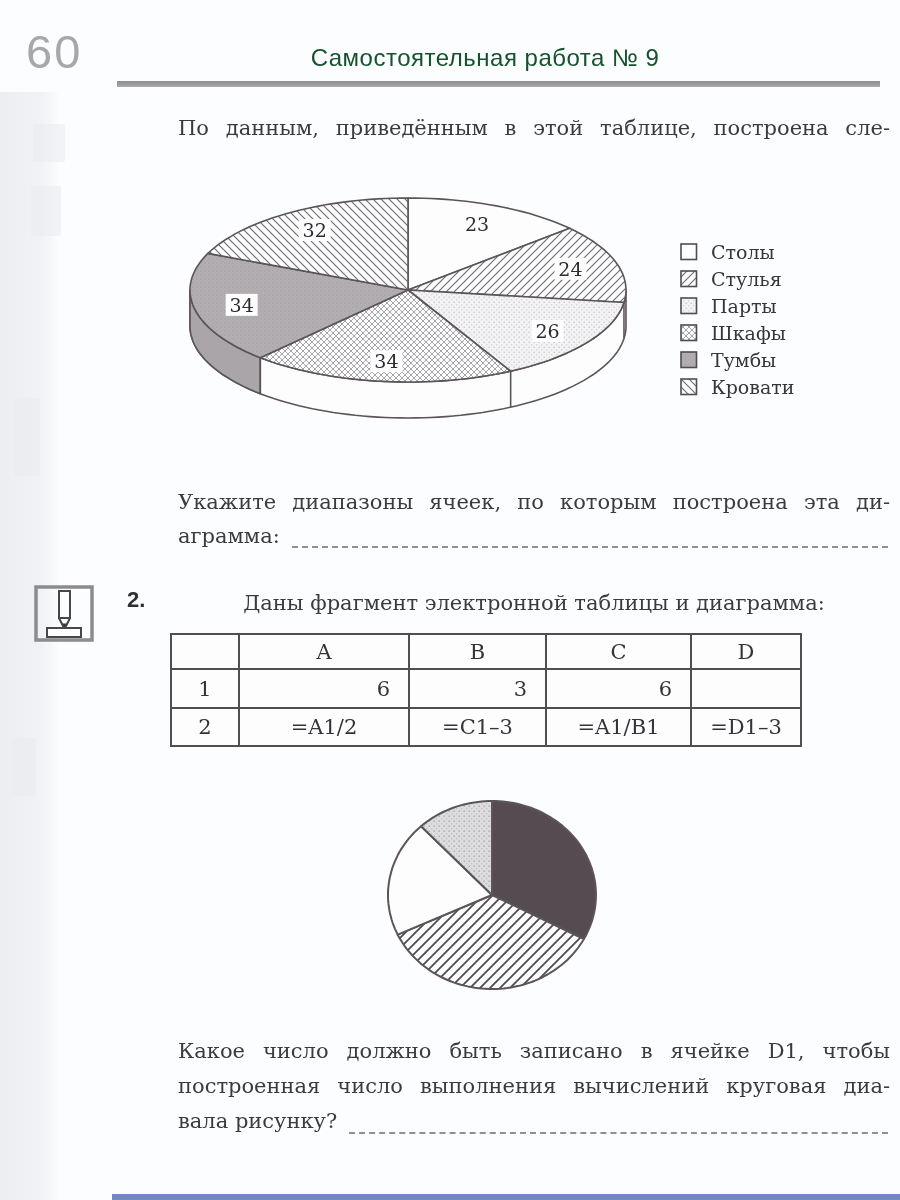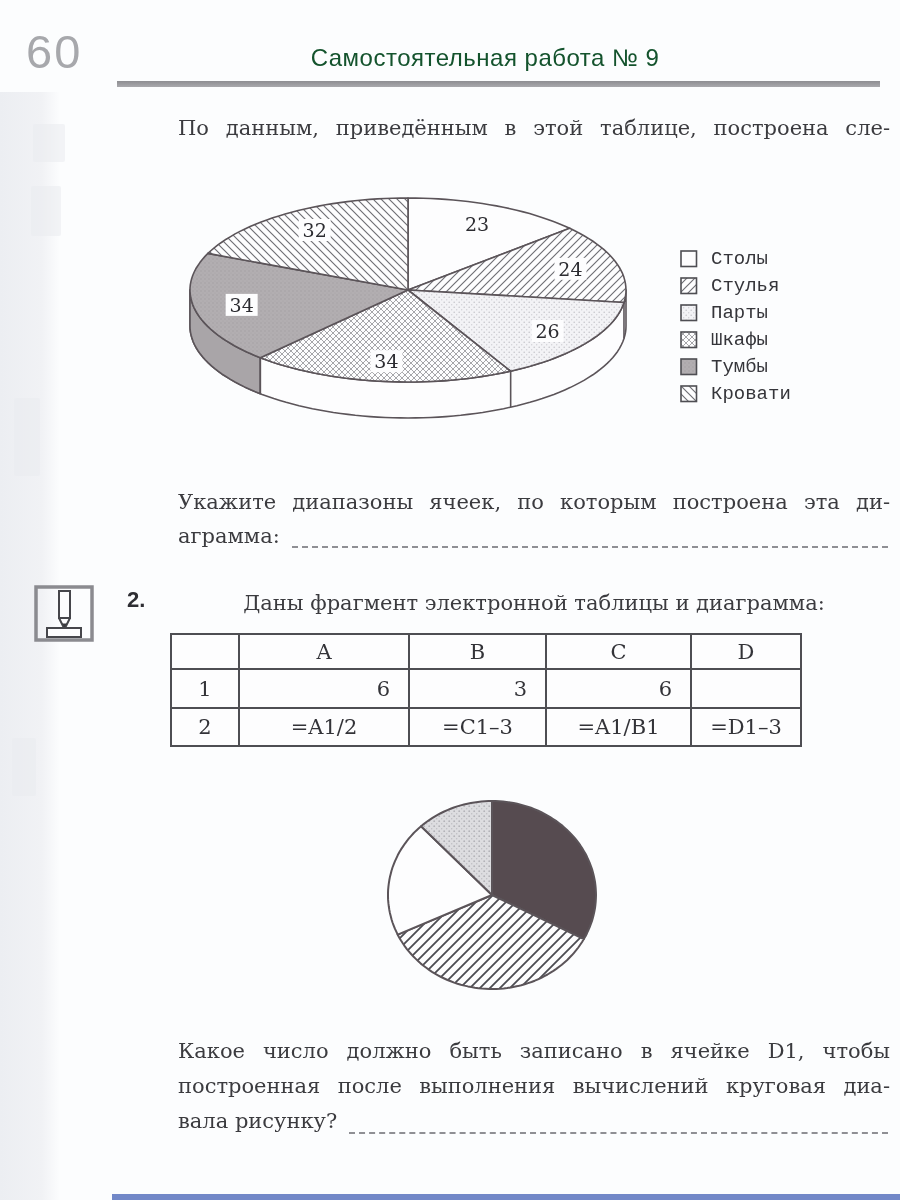--- a/index.html
+++ b/index.html
@@ -21,21 +21,21 @@
   .para{position:absolute;left:170px;width:712px;font-size:21px;line-height:34px;color:#3b3b3f;margin-left:8px;}
   .para.q2{line-height:35px;}
   .jline{text-align:justify;text-align-last:justify;}
   .lastline{display:flex;align-items:flex-end;}
   .answer-blank{flex:1;margin:0 2px 5px 12px;border-bottom:2px dashed #8f8f94;height:14px;}
   .task-no{position:absolute;left:127px;top:587px;font-family:"Liberation Sans",sans-serif;
         font-weight:bold;font-size:22px;color:#2e2e33;}
   
   .task-icon{position:absolute;left:33px;top:584px;}
   
-  .legend{position:absolute;left:680px;top:245px;font-family:Liberation Mono, monospace;}
+  .legend{position:absolute;left:680px;top:238px;}
   .legend-item{display:flex;align-items:center;height:27px;gap:13px;}
   .legend-item span{font-size:19px;color:#35353a;}
   
   .sheet{position:absolute;left:170px;top:633px;border-collapse:collapse;table-layout:fixed;
         background:#fdfdfe;}
   .sheet td,.sheet th{border:2px solid #4e4e53;font-size:21px;font-weight:normal;
         color:#333338;padding:0 6px;overflow:hidden;}
   .sheet tr.hdr td{height:33px;text-align:center;}
   .sheet tr.r1 td{height:37px;}
   .sheet tr.r2 td{height:36px;text-align:center;}
@@ -220,21 +220,21 @@
 
   <svg id="pie2" class="chart" style="left:378px;top:790px;" width="228" height="212" viewBox="0 0 228 212">
       <path d="M114.0,105.0L114.0,11.0L117.6,11.1L121.3,11.2L124.9,11.5L128.5,11.9L132.1,12.4L135.6,13.1L139.2,13.8L142.7,14.6L146.1,15.6L149.6,16.7L153.0,17.8L156.3,19.1L159.6,20.5L162.8,22.0L166.0,23.6L169.1,25.3L172.2,27.1L175.1,29.0L178.0,30.9L180.8,33.0L183.6,35.1L186.2,37.4L188.8,39.7L191.3,42.1L193.7,44.6L196.0,47.1L198.1,49.7L200.2,52.4L202.2,55.2L204.1,58.0L205.8,60.9L207.5,63.8L209.0,66.8L210.4,69.8L211.7,72.9L212.9,76.0L214.0,79.1L214.9,82.3L215.7,85.5L216.4,88.7L217.0,91.9L217.4,95.2L217.7,98.4L217.9,101.7L218.0,105.0L217.9,108.3L217.7,111.6L217.4,114.8L217.0,118.1L216.4,121.3L215.7,124.5L214.9,127.7L214.0,130.9L212.9,134.0L211.7,137.1L210.4,140.2L209.0,143.2L207.5,146.2L205.8,149.1Z" fill="#564b50" stroke="#5b5459" stroke-width="2" stroke-linejoin="round"></path>
       <path d="M114.0,105.0L205.8,149.1L204.1,152.0L202.2,154.8L200.3,157.5L198.2,160.2L196.0,162.8L193.8,165.3L191.4,167.8L189.0,170.2L186.4,172.5L183.8,174.7L181.1,176.8L178.3,178.9L175.4,180.9L172.5,182.7L169.5,184.5L166.4,186.2L163.3,187.8L160.0,189.3L156.8,190.7L153.5,192.0L150.1,193.1L146.7,194.2L143.3,195.2L139.8,196.1L136.3,196.8L132.8,197.5L129.2,198.0L125.7,198.4L122.1,198.7L118.5,198.9L114.9,199.0L111.3,199.0L107.7,198.8L104.1,198.6L100.5,198.2L96.9,197.7L93.4,197.1L89.9,196.4L86.4,195.6L82.9,194.7L79.5,193.7L76.1,192.6L72.8,191.3L69.5,190.0L66.3,188.5L63.1,187.0L60.0,185.3L57.0,183.6L54.0,181.8L51.1,179.9L48.3,177.8L45.5,175.7L42.8,173.6L40.3,171.3L37.8,168.9L35.4,166.5L33.1,164.0L30.8,161.4L28.7,158.8L26.7,156.1L24.8,153.3L23.0,150.5L21.3,147.7L19.7,144.7Z" fill="url(#p-slash-wide)" stroke="#5b5459" stroke-width="2" stroke-linejoin="round"></path>
       <path d="M114.0,105.0L19.7,144.7L18.3,141.7L16.9,138.7L15.7,135.6L14.5,132.5L13.5,129.3L12.7,126.1L11.9,122.9L11.3,119.7L10.8,116.5L10.4,113.2L10.1,109.9L10.0,106.6L10.0,103.4L10.1,100.1L10.4,96.8L10.8,93.5L11.3,90.3L11.9,87.1L12.7,83.9L13.5,80.7L14.5,77.5L15.7,74.4L16.9,71.3L18.3,68.3L19.7,65.3L21.3,62.3L23.0,59.4L24.9,56.6L26.8,53.8L28.8,51.1L30.9,48.4L33.2,45.8L35.5,43.3L37.9,40.9L40.5,38.5L43.1,36.3Z" fill="#fdfdfe" stroke="#5b5459" stroke-width="2" stroke-linejoin="round"></path>
       <path d="M114.0,105.0L43.1,36.3L45.7,34.1L48.4,32.0L51.2,30.1L54.1,28.2L57.0,26.4L60.0,24.7L63.1,23.0L66.2,21.5L69.4,20.1L72.6,18.8L75.9,17.5L79.2,16.4L82.6,15.4L86.0,14.5L89.4,13.7L92.9,13.0L96.3,12.4L99.9,11.9L103.4,11.5L106.9,11.2L110.5,11.1L114.0,11.0Z" fill="url(#p-dots-light-gray)" stroke="#5b5459" stroke-width="2" stroke-linejoin="round"></path>
     </svg>
 
   <div class="para q2" style="top:1034px;">
     <div class="jline">Какое число должно быть записано в ячейке D1, чтобы</div>
-    <div class="jline">построенная после выполнения вычислений круговая диа-</div>
+    <div class="jline">построенная число выполнения вычислений круговая диа-</div>
     <div class="lastline">
       <span>вала рисунку?</span>
       <span class="answer-blank"></span>
     </div>
   </div>
 
   <div class="bottom-strip"></div>
 </div>
 
 </body></html>

